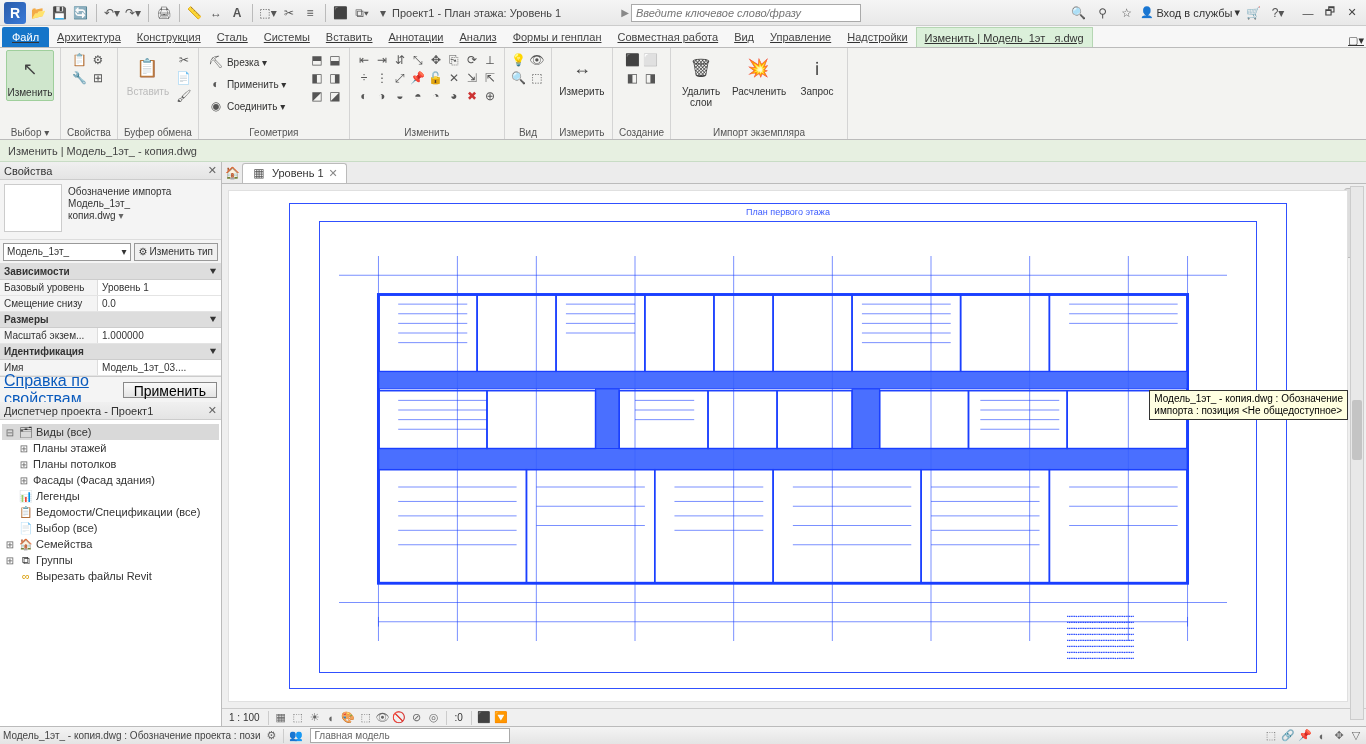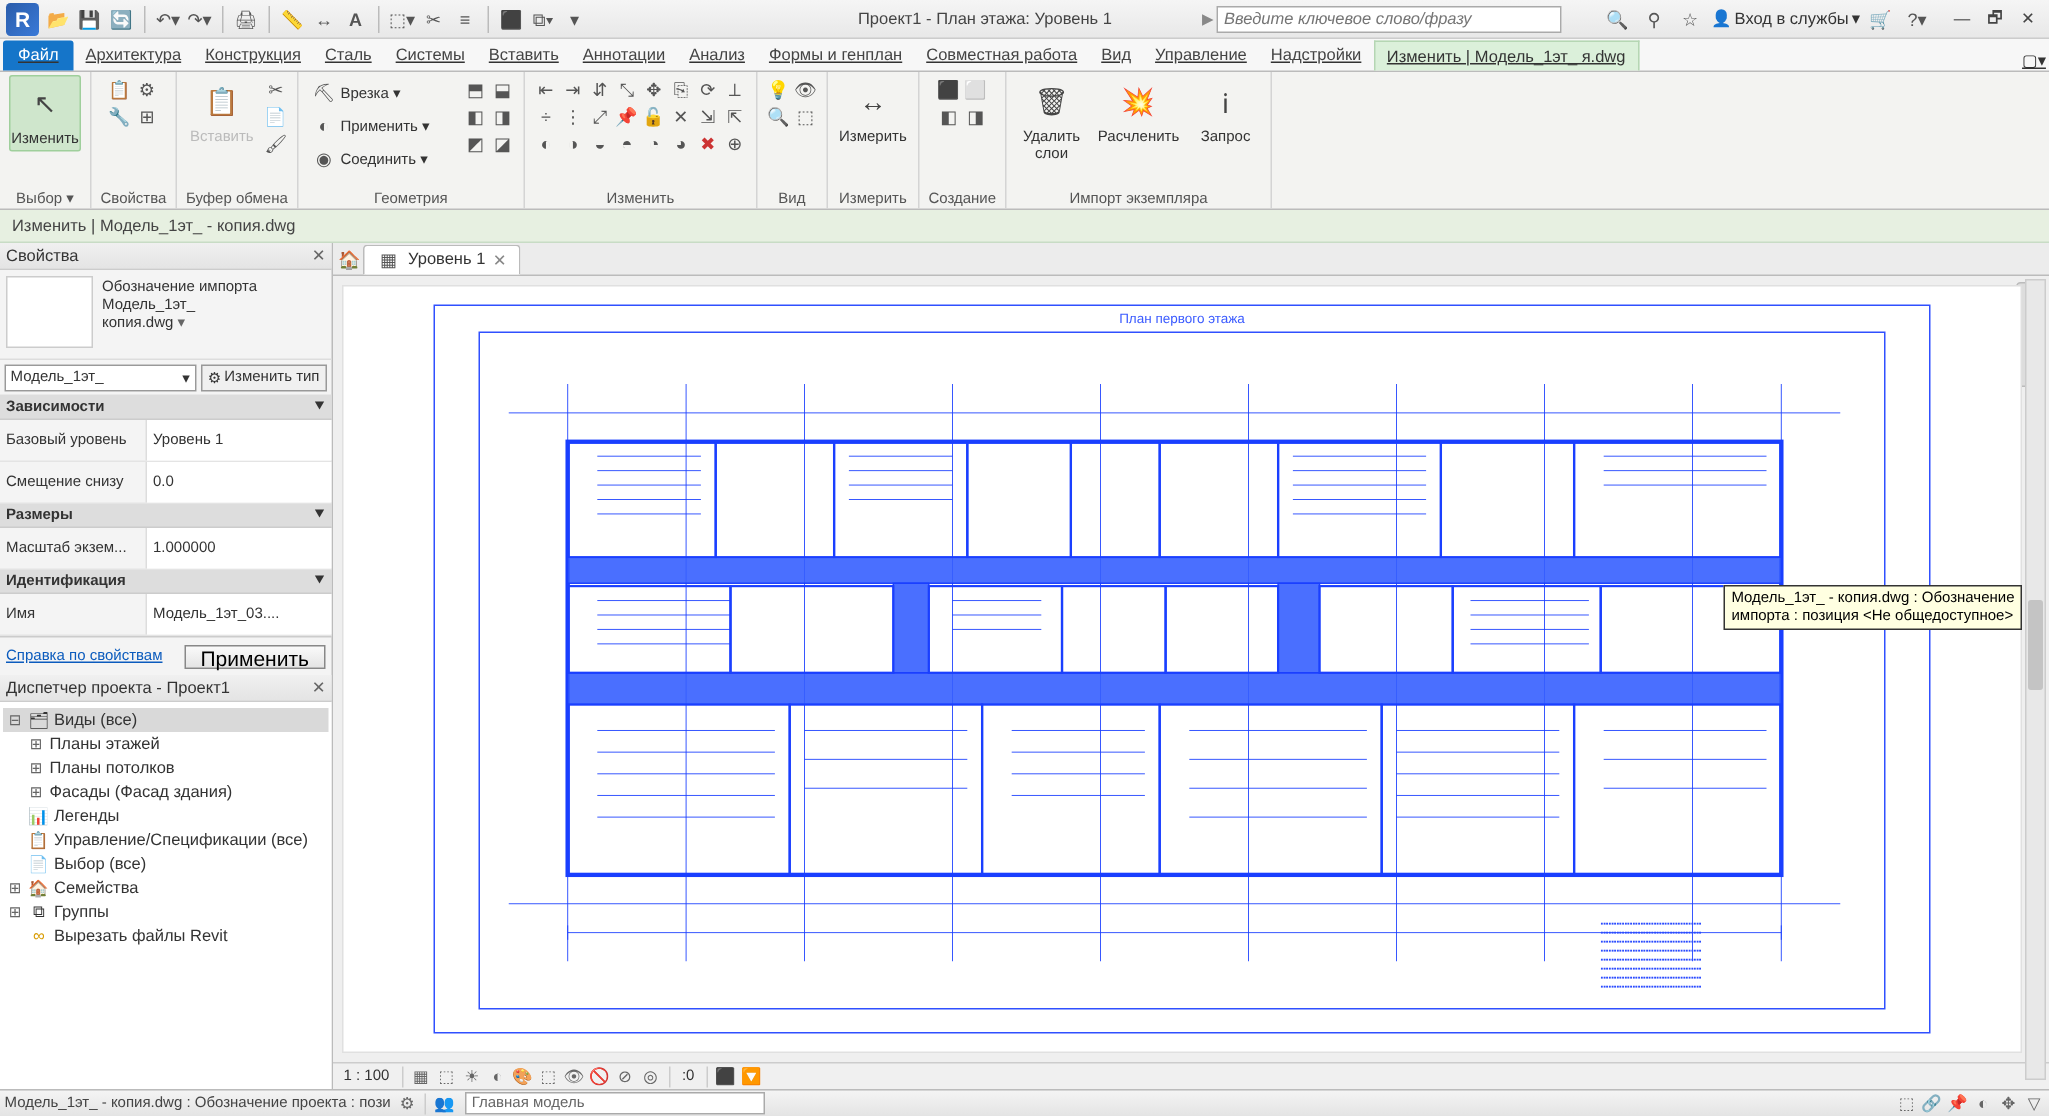--- a/index.html
+++ b/index.html
@@ -4,21 +4,21 @@
 <style>
   * { box-sizing: border-box; margin: 0; padding: 0; font-family: "Segoe UI", Tahoma, sans-serif; }
   body { width: 1366px; height: 744px; background: #e5e5e5; overflow: hidden; font-size: 11px; color: #333; }
 
   
   .titlebar { height: 26px; background: linear-gradient(#f5f5f5,#e8e8e8); display: flex; align-items: center; padding: 0 4px; border-bottom: 1px solid #ccc; }
   .app-logo { width: 22px; height: 22px; background: linear-gradient(135deg,#2a5caa,#3a7ad8); border-radius: 3px; color: #fff; font-weight: bold; display:flex; align-items:center; justify-content:center; font-size:14px; margin-right:4px;}
   .qat { display:flex; align-items:center; gap:3px; }
   .qat-sep { width:1px; height:18px; background:#bbb; margin:0 3px; }
   .tb-icn { width:18px; height:18px; display:flex; align-items:center; justify-content:center; color:#555; font-size:12px; cursor:pointer; border-radius:2px; }
-  .title-text { flex:0 0 auto; margin-left: 180px; font-size:11px; color:#444; }
+  .title-text { flex:0 0 auto; font-size:11px; color:#444; }
   .search-wrap { margin-left: 60px; display:flex; align-items:center; }
   .search-wrap .arrow { color:#888; font-size:10px; margin-right:2px;}
   .search-input { width:230px; height:18px; border:1px solid #aaa; font-style:italic; font-size:11px; padding:0 4px; color:#888; background:#fff;}
   .title-right { margin-left:auto; display:flex; align-items:center; gap:4px; }
   .title-right .tb-icn { width:20px; }
   .login-link { color:#333; font-size:11px; display:flex; align-items:center; gap:2px; cursor:pointer;}
   .win-btns { display:flex; gap:2px; margin-left:6px;}
   .win-btn { width:20px; height:16px; display:flex; align-items:center; justify-content:center; font-size:11px; color:#444; cursor:pointer;}
 
   
@@ -56,25 +56,25 @@
   .panel-hdr { height:18px; background:linear-gradient(#f0f0f0,#e4e4e4); border-bottom:1px solid #ccc; display:flex; align-items:center; padding:0 4px; font-size:11px; justify-content:space-between;}
   .panel-hdr .x { cursor:pointer; color:#666; font-size:11px;}
   .props-top { height:60px; display:flex; padding:4px; gap:6px; border-bottom:1px solid #ddd;}
   .props-thumb { width:58px; height:48px; background:#fff; border:1px solid #ccc;}
   .props-desc { flex:1; font-size:10px; color:#333; padding-top:2px; line-height:12px;}
   .props-desc .dd { color:#666; }
   .type-row { height:24px; display:flex; align-items:center; padding:2px 3px; gap:3px; border-bottom:1px solid #ddd;}
   .type-combo { flex:1; height:18px; border:1px solid #999; background:#fff; font-size:10px; padding:0 3px; display:flex; align-items:center; justify-content:space-between;}
   .edit-type-btn { height:18px; padding:0 4px; border:1px solid #999; background:#f0f0f0; font-size:10px; display:flex; align-items:center; gap:2px; cursor:pointer;}
   .cat-hdr { height:16px; background:#ddd; font-size:10px; padding:0 4px; display:flex; align-items:center; justify-content:space-between; border-bottom:1px solid #ccc; font-weight:bold;}
-  .prop-row { height:28px; display:flex; border-bottom:1px solid #e4e4e4; font-size:10px;}
+  .prop-row { height:16px; display:flex; border-bottom:1px solid #e4e4e4; font-size:10px;}
   .prop-row .pn { width:98px; padding:0 4px; border-right:1px solid #ddd; display:flex; align-items:center; overflow:hidden; white-space:nowrap;}
   .prop-row .pv { flex:1; padding:0 4px; display:flex; align-items:center; background:#fff;}
   .props-footer { height:26px; border-top:1px solid #ccc; display:flex; align-items:center; justify-content:space-between; padding:0 4px;}
-  .props-footer a { color:#0b5bbd; text-decoration:underline; font-size:10px; cursor:pointer;}
+  .props-footer a { color:#0b5bbd; text-decoration:underline; font-size:16px; cursor:pointer;}
   .apply-btn { height:16px; padding:0 10px; border:1px solid #888; background:linear-gradient(#fafafa,#e4e4e4); font-size:14px; cursor:pointer;}
 
   .browser { flex:1; overflow:auto; background:#fff;}
   .tree { padding:4px 2px; font-size:11px;}
   .tnode { display:flex; align-items:center; height:16px; gap:3px; cursor:pointer; padding-left:2px;}
   .tw { width:12px; text-align:center; color:#666; font-size:10px;}
   .tic { width:14px; height:14px; display:flex; align-items:center; justify-content:center; font-size:11px;}
   .ind1 { padding-left:16px; }
   .tnode.sel { background:#d9d9d9; }
 
@@ -431,21 +431,21 @@
             <span>Фасады (Фасад здания)</span>
           </div>
         <div class="tnode">
             <span class="tw"></span>
             <span class="tic">📊</span>
             <span>Легенды</span>
           </div>
         <div class="tnode">
             <span class="tw"></span>
             <span class="tic">📋</span>
-            <span>Управление/Спецификации (все)</span>
+            <span>Ведомости/Спецификации (все)</span>
           </div>
         <div class="tnode">
             <span class="tw"></span>
             <span class="tic">📄</span>
             <span>Выбор (все)</span>
           </div>
         <div class="tnode">
             <span class="tw">⊞</span>
             <span class="tic">🏠</span>
             <span>Семейства</span>

